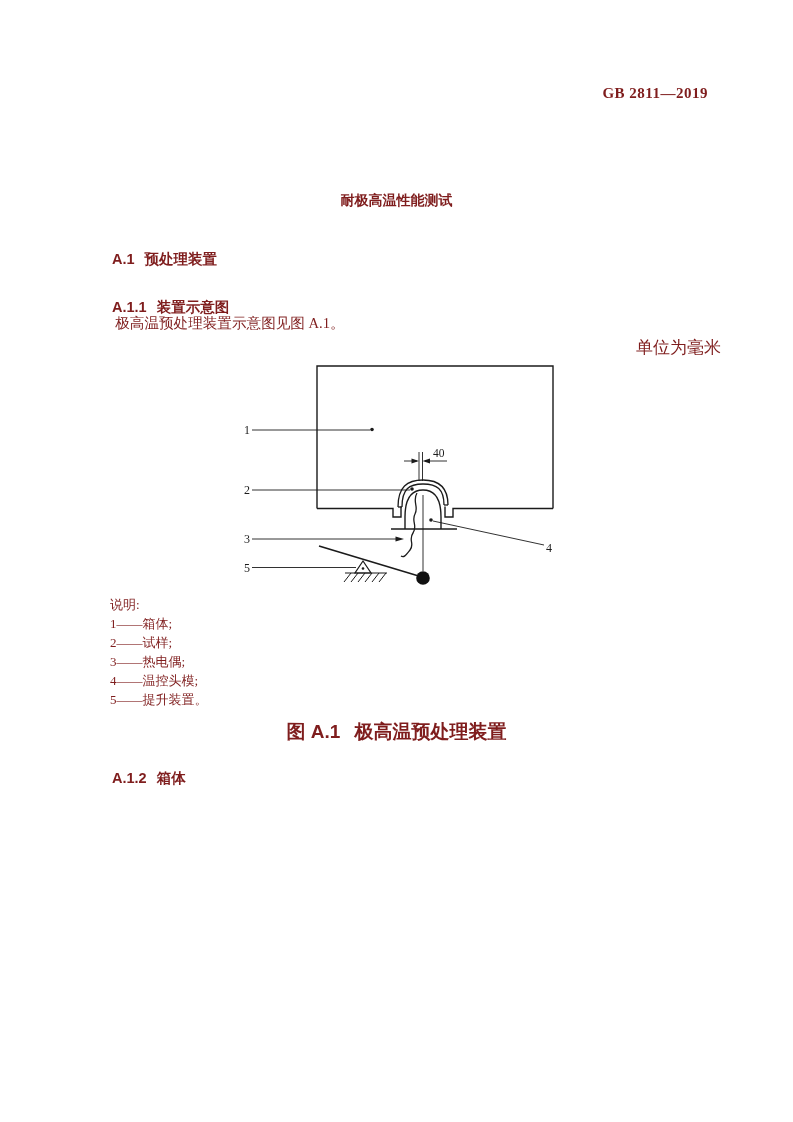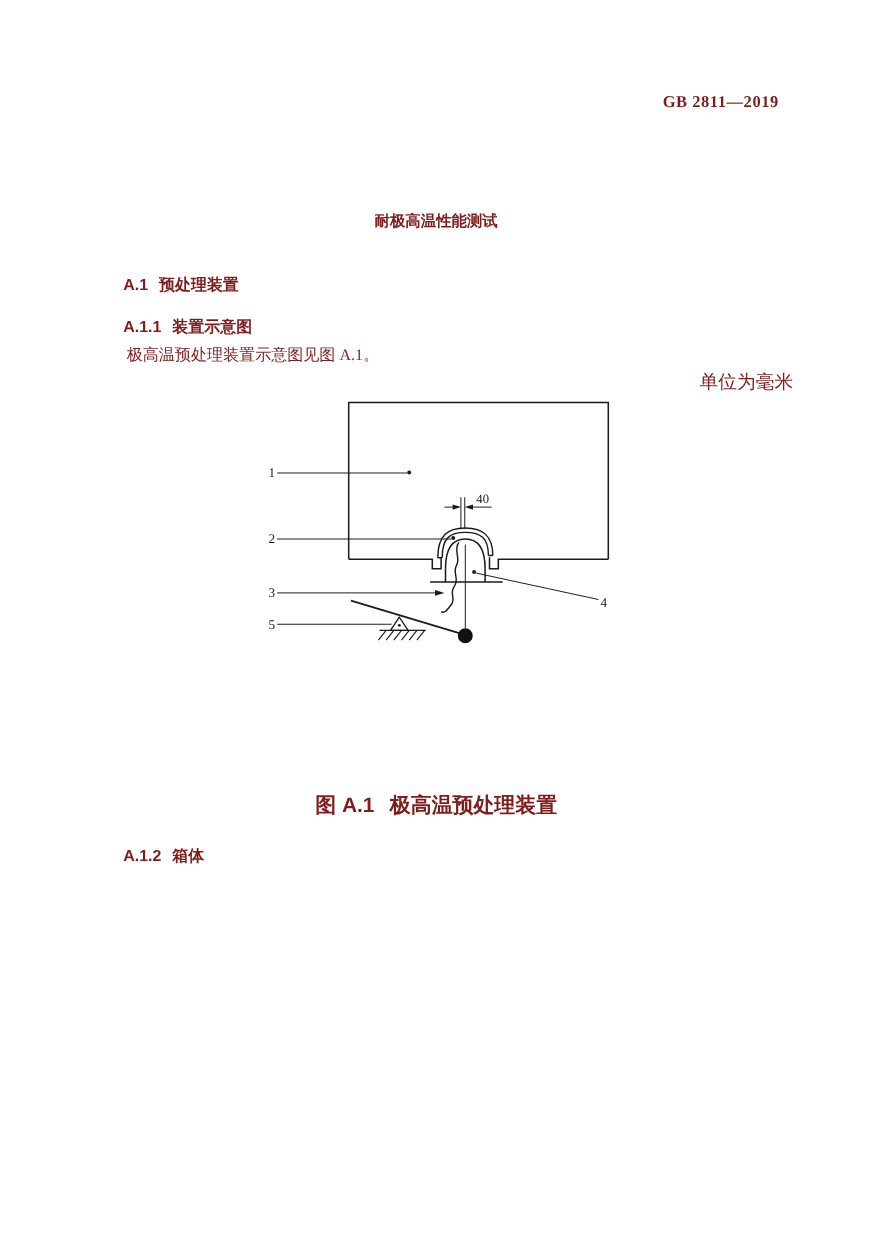--- a/index.html
+++ b/index.html
@@ -12,21 +12,21 @@
     font-family:"Liberation Serif",serif;font-weight:700;font-size:15px;letter-spacing:0.5px;
   }
   .app-title{position:absolute;left:0;width:100%;text-align:center;
     font-family:"Liberation Sans",sans-serif;font-weight:700;}
   .t1{top:150px;font-size:15px;}
   .t2{top:174px;font-size:14px;}
   .t3{top:192px;font-size:14px;text-align:center;}
   .heading{position:absolute;left:86px;font-family:"Liberation Sans",sans-serif;
     font-weight:700;font-size:14.5px;white-space:nowrap;margin-left:26px;}
   .h-a1{top:250px;}
-  .h-a11{top:288px;}
+  .h-a11{top:298px;}
   .h-a12{top:769px;}
   .heading .num{margin-right:10px;}
   .body-para{position:absolute;left:86px;width:620px;font-size:14.6px;line-height:21.5px;}
   .p1{top:313px;text-indent:2em;white-space:nowrap;}
   .p2{top:790px;text-indent:24px;text-align:justify;}
   .unit-note{position:absolute;top:336px;right:72px;font-size:17px;}
   .diagram{position:absolute;left:240px;top:356px;}
   .legend{position:absolute;left:110px;top:596px;font-size:13px;line-height:18.9px;}
   .caption{position:absolute;top:719px;left:0;width:100%;text-align:center;
     font-family:"Liberation Sans",sans-serif;font-weight:700;font-size:19px;}
@@ -121,20 +121,28 @@
       <path d="M 544,545 L 433,521" stroke="#1b1b1b" stroke-width="0.9" fill="none"></path>
       <circle cx="431" cy="520" r="1.8" fill="#1b1b1b"></circle>
     </g>
 
     <g>
       <text x="244" y="572" font-size="12">5</text>
       <path d="M 252,567.5 H 356" stroke="#1b1b1b" stroke-width="0.9" fill="none"></path>
     </g>
   </svg>
 
+  <div class="legend">
+    <div>说明:</div>
+    <div>1——箱体;</div>
+    <div>2——试样;</div>
+    <div>3——热电偶;</div>
+    <div>4——温控头模;</div>
+    <div>5——提升装置。</div>
+  </div>
 
   <div class="caption">
     <span class="cap-num">图 A.1</span><span>极高温预处理装置</span>
   </div>
 
   <div class="heading h-a12">
     <span class="num">A.1.2</span><span>箱体</span>
   </div>
 
 

